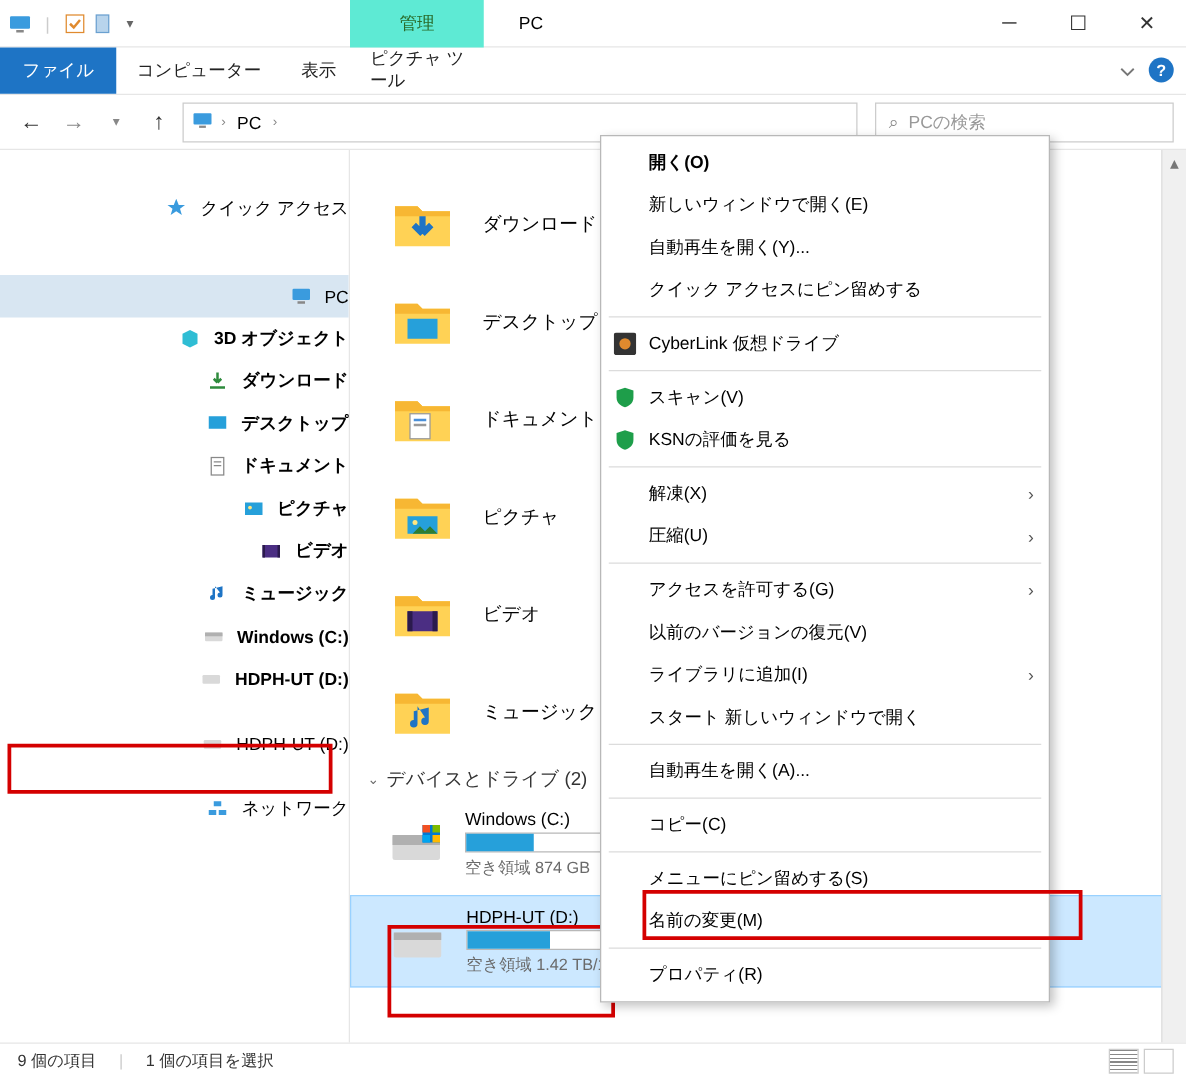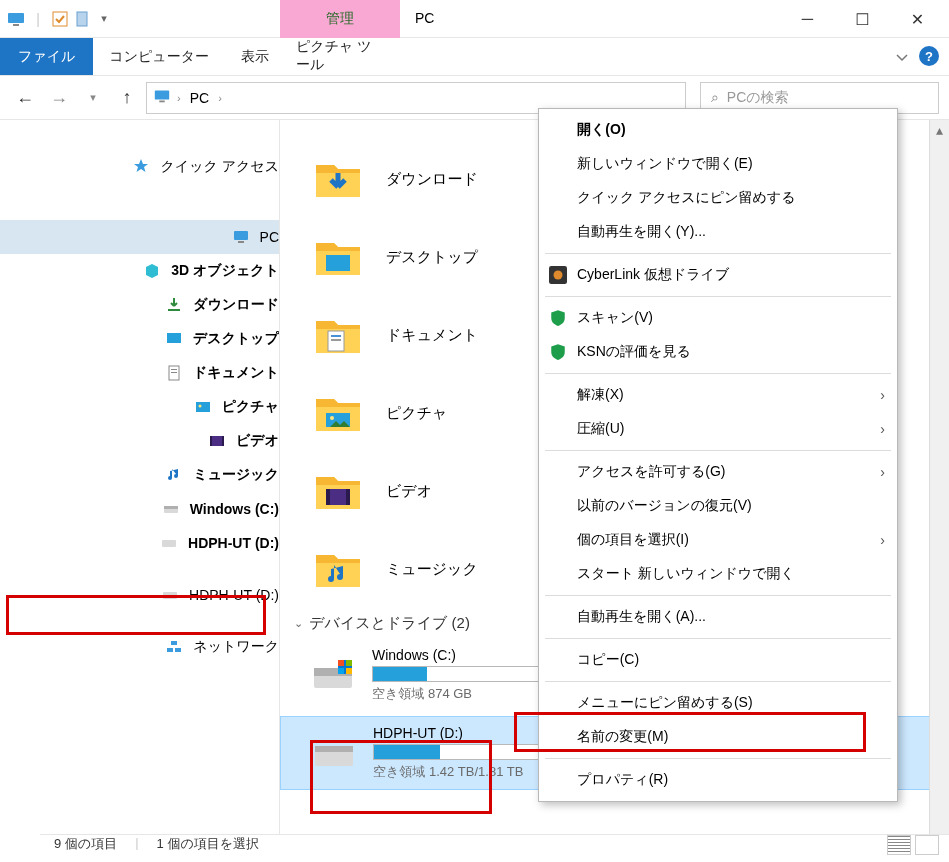--- a/index.html
+++ b/index.html
@@ -2,21 +2,21 @@
 <html><head>
 <meta charset="utf-8">
 <style>
 * { box-sizing: border-box; font-family: "Yu Gothic UI", "Meiryo", sans-serif; }
 body { margin: 0; width: 949px; height: 862px; background: #fff; font-size: 14px; overflow: hidden; position: relative; }
 
 
 .titlebar { height: 38px; display: flex; align-items: center; background: #fff; border-bottom: 1px solid #e6e6e6; position: relative; }
 .qat { display: flex; align-items: center; gap: 2px; padding-left: 6px; }
 .qat-ico { width: 20px; height: 20px; display: flex; align-items: center; justify-content: center; }
-.mgmt-tab { position: absolute; left: 280px; top: 0; height: 38px; background: #f9a8d4; color: #2a6b2a; display: flex; align-items: center; justify-content: center; width: 120px; font-size: 14px; }
+.mgmt-tab { position: absolute; left: 280px; top: 0; height: 38px; background: #5eead4; color: #2a6b2a; display: flex; align-items: center; justify-content: center; width: 107px; font-size: 14px; }
 .titletext { position: absolute; left: 415px; top: 10px; font-size: 14px; }
 .winbtns { position: absolute; right: 4px; top: 0; display: flex; }
 .winbtn { width: 55px; height: 38px; display: flex; align-items: center; justify-content: center; font-size: 16px; color: #333; }
 
 
 .ribbon { height: 38px; display: flex; align-items: stretch; border-bottom: 1px solid #e6e6e6; position: relative; }
 .filetab { background: #1e74c5; color: #fff; padding: 0 18px; display: flex; align-items: center; font-size: 14px; }
 .rtab { padding: 0 16px; display: flex; align-items: center; font-size: 14px; color: #222; }
 .rtab.drive { position: absolute; left: 280px; width: 120px; justify-content: center; }
 .rexpand { position: absolute; right: 40px; top: 12px; color: #777; }
@@ -52,26 +52,26 @@
 
 .drive-card { display: flex; padding-left: 28px; gap: 14px; height: 74px; align-items: center; }
 .drive-card.selected { background: #cce8ff; border: 1px solid #99d1ff; }
 .drive-ico { width: 50px; height: 50px; display:flex; align-items:center; justify-content:center; }
 .drive-info { display: flex; flex-direction: column; gap: 3px; }
 .drive-bar { width: 300px; height: 16px; border: 1px solid #b8b8b8; background: #fff; position: relative; }
 .drive-bar-fill { height: 100%; background: #26a0da; }
 .drive-sub { color: #6a6a6a; font-size: 13px; }
 
 
-.statusbar { position: absolute; bottom: 0; left: 0; right: 0; height: 28px; border-top: 1px solid #e6e6e6; display: flex; align-items: flex-start; padding: 0 14px; font-size: 13px; color: #333; gap: 18px; margin-left: 40px; }
+.statusbar { position: absolute; bottom: 0; left: 0; right: 0; height: 28px; border-top: 1px solid #e6e6e6; display: flex; align-items: center; padding: 0 14px; font-size: 13px; color: #333; gap: 18px; }
 .statusbar .viewicons { position: absolute; right: 10px; display: flex; gap: 4px; }
 .viewbtn { width: 24px; height: 20px; border: 1px solid #ccc; }
 
 
-.ctxmenu { position: absolute; left: 538px; top: 108px; width: 360px; background: #fff; border: 1px solid #b8b8b8; box-shadow: 3px 3px 8px rgba(0,0,0,0.25); padding: 4px 0; z-index: 50; }
+.ctxmenu { position: absolute; left: 480px; top: 108px; width: 360px; background: #fff; border: 1px solid #b8b8b8; box-shadow: 3px 3px 8px rgba(0,0,0,0.25); padding: 4px 0; z-index: 50; }
 .ctxitem { height: 34px; display: flex; align-items: center; padding: 0 14px 0 38px; position: relative; font-size: 14px; }
 .ctxitem.sp { height: 1px; background: #dcdcdc; margin: 4px 6px; padding: 0; }
 .ctxitem .cicon { position: absolute; left: 10px; width: 18px; height: 18px; display:flex;align-items:center;justify-content:center; }
 .ctxitem .arrow { position: absolute; right: 12px; color: #555; font-size: 14px; }
 
 .scrollbar-right { position:absolute; right:0; top:120px; width:20px; bottom:28px; background:#f0f0f0; border-left:1px solid #ddd;}
 .scrollbar-right .sarrow{height:20px;display:flex;align-items:center;justify-content:center;color:#777;}
 </style>
 </head>
 <body>
@@ -377,24 +377,24 @@
 </div>
 
 <div class="ctxmenu">
   <div class="ctxitem">
       <span style="font-weight:bold">開く(O)</span>
     </div>
   <div class="ctxitem">
       <span>新しいウィンドウで開く(E)</span>
     </div>
   <div class="ctxitem">
+      <span>自動再生を開く(Y)...</span>
+    </div>
+  <div class="ctxitem">
       <span>クイック アクセスにピン留めする</span>
-    </div>
-  <div class="ctxitem">
-      <span>自動再生を開く(Y)...</span>
     </div>
   <div class="ctxitem sp"></div>
   <div class="ctxitem">
       <span class="cicon">
         <svg viewBox="0 0 16 16">
           <rect width="16" height="16" fill="#333" rx="2"></rect>
           <circle cx="8" cy="8" r="4" fill="#e08a2e"></circle>
         </svg>
       </span>
       <span>CyberLink 仮想ドライブ</span>
@@ -427,21 +427,21 @@
     </div>
   <div class="ctxitem sp"></div>
   <div class="ctxitem">
       <span>アクセスを許可する(G)</span>
       <span class="arrow">›</span>
     </div>
   <div class="ctxitem">
       <span>以前のバージョンの復元(V)</span>
     </div>
   <div class="ctxitem">
-      <span>個の項目を選択(I)</span>
+      <span>ライブラリに追加(I)</span>
       <span class="arrow">›</span>
     </div>
   <div class="ctxitem">
       <span>スタート 新しいウィンドウで開く</span>
     </div>
   <div class="ctxitem sp"></div>
   <div class="ctxitem">
       <span>自動再生を開く(A)...</span>
     </div>
   <div class="ctxitem sp"></div>

